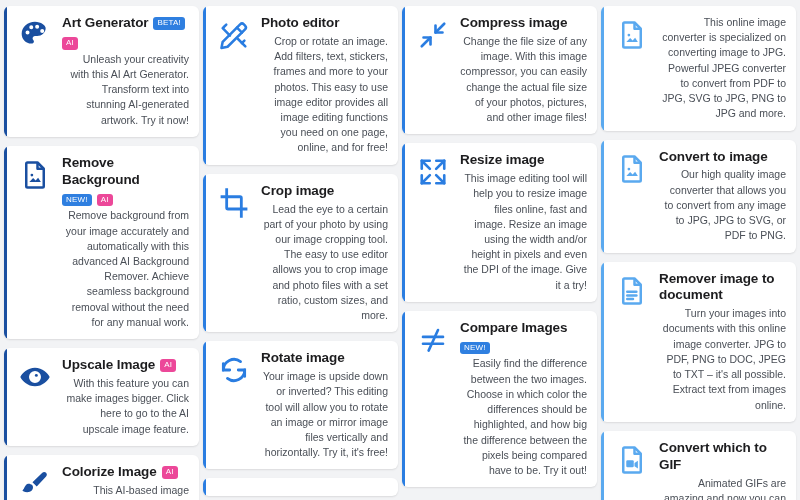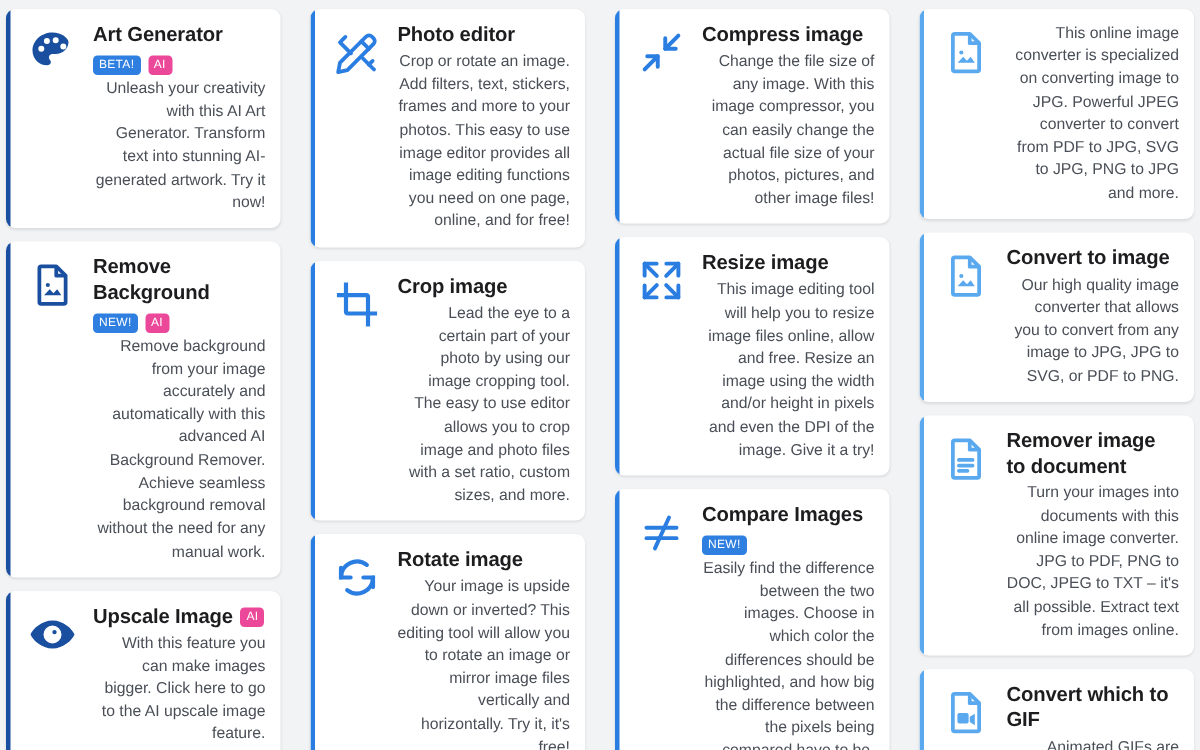--- a/index.html
+++ b/index.html
@@ -9,21 +9,21 @@
     background: #f2f3f5;
     font-family: "Liberation Sans", sans-serif;
     overflow: hidden;
   }
   .grid {
     position: relative;
     width: 800px; height: 500px;
     padding: 6px 4px 0 4px;
     display: grid;
     grid-template-columns: repeat(4, 1fr);
-    column-gap: 20px;
+    column-gap: 4px;
     align-items: start;
   }
   .col { display: flex; flex-direction: column; gap: 9px; }
 
   .card {
     position: relative;
     background: #ffffff;
     border-radius: 6px;
     box-shadow: 0 1px 2px rgba(0,0,0,0.10);
     padding: 9px 10px 9px 13px;
@@ -239,21 +239,21 @@
             <path d="M21 3l-6.5 6.5"></path>
             <path d="M14.6 3H21v6.4"></path>
             <path d="M3 21l6.5-6.5"></path>
             <path d="M9.4 21H3v-6.4"></path>
           </svg>
         </div>
         <div class="body">
           <div class="title-line">
             <span class="title">Resize image</span>
           </div>
-          <div class="desc">This image editing tool will help you to resize image files online, allow and free. Resize an image using the width and/or height in pixels and even the DPI of the image. Give it a try!</div>
+          <div class="desc">This image editing tool will help you to resize image files online, fast and image. Resize an image using the width and/or height in pixels and even the DPI of the image. Give it a try!</div>
         </div>
       </div>
       <div class="card">
         <div class="icon-wrap" style="color: var(--icon);">
           <svg width="30" height="30" viewBox="0 0 24 24" fill="none" stroke="currentColor" stroke-width="2.1" stroke-linecap="round">
             <path d="M4 9.5h16"></path>
             <path d="M4 15h16"></path>
             <path d="M16 4 8.5 20.5"></path>
           </svg>
         </div>

